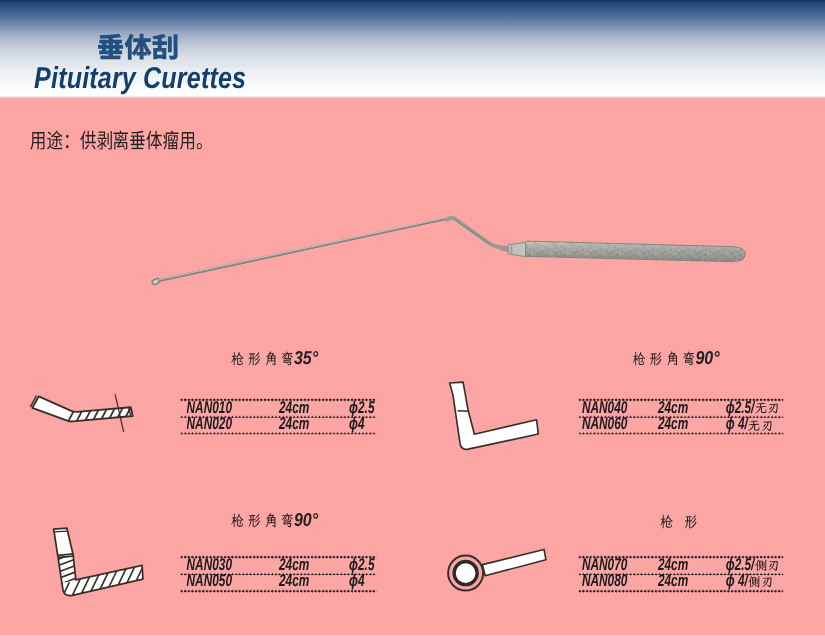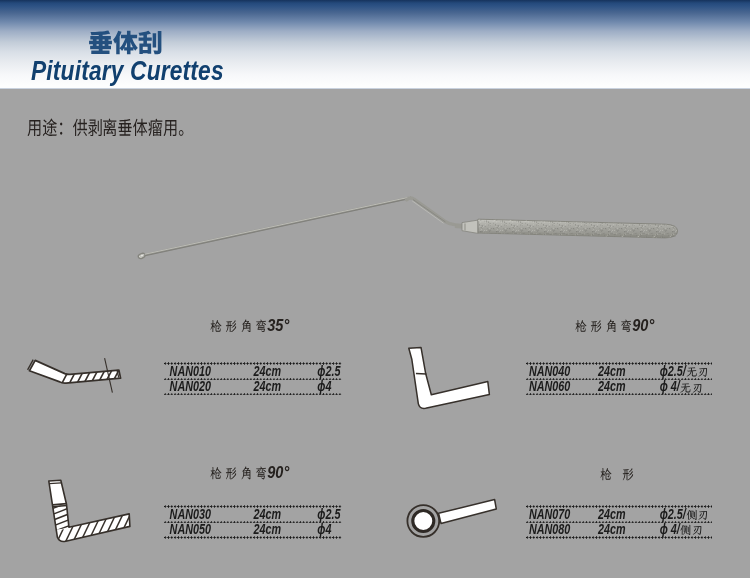--- a/index.html
+++ b/index.html
@@ -1,16 +1,16 @@
 <!DOCTYPE html>
 <html><head>
 <meta charset="utf-8">
 <style>
   html,body{margin:0;padding:0;background:#fff;}
-  .page{position:relative;width:750px;height:578px;background:#a3a3a3;overflow:hidden;
+  .page{position:relative;width:750px;height:578px;background:#fca5a5;overflow:hidden;
         font-family:"Liberation Sans","DejaVu Sans",sans-serif;}
   
   .hdr-band{position:absolute;left:0;top:0;width:750px;height:88px;
     background:linear-gradient(to bottom,
       #16335c 0px,#24497b 3px,#2d5284 6px,#4a6791 13px,#7089ad 22px,
       #9dadc5 31px,#c2ccd8 42px,#d9dfe7 52px,#e9ecf0 63px,#f7f8fa 75px,#fdfefe 86px);
     border-bottom:1px solid #c9d2de;}
   .h-cn{position:absolute;left:88px;top:30px;height:25px;line-height:25px;font-size:25px;
         color:#24507f;white-space:pre;}
   .h-en{position:absolute;left:30.5px;top:54px;height:34px;line-height:34px;

